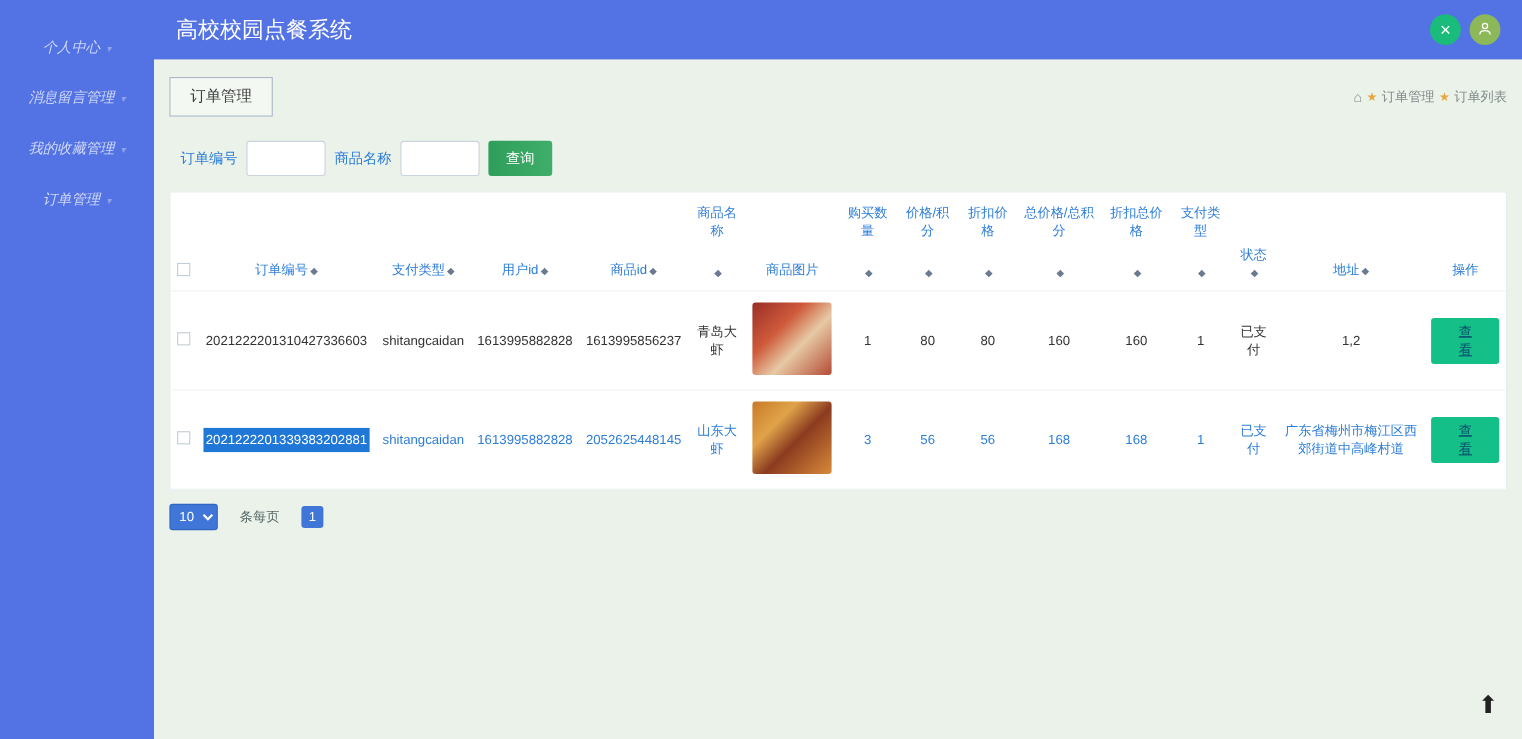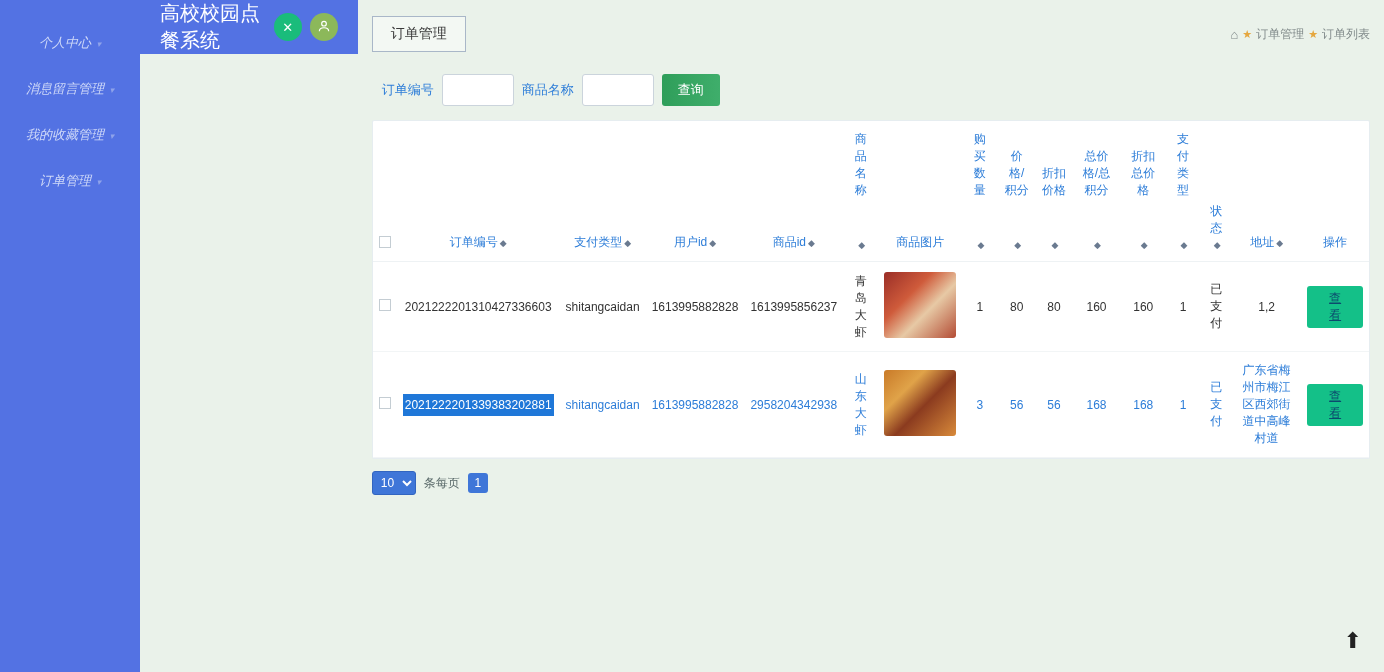--- a/index.html
+++ b/index.html
@@ -4,21 +4,21 @@
 <style>
 * { margin: 0; padding: 0; box-sizing: border-box; }
 body { font-family: "Microsoft YaHei", Arial, sans-serif; font-size: 13px; background: #eaf2ea; color: #333; }
 
 .layout { display: flex; min-height: 100vh; }
 
 .sidebar { width: 140px; background: #5372e3; color: #cfd9f8; padding-top: 20px; flex-shrink: 0; font-style: italic; }
 .sidebar-item { padding: 14px 10px; text-align: center; cursor: pointer; font-size: 13px; }
 .caret { display: inline-block; margin-left: 2px; font-size: 9px; color: #8fa3ea; vertical-align: middle; }
 
-.main { flex: 1; display: flex; flex-direction: row; }
+.main { flex: 1; display: flex; flex-direction: column; }
 
 .header { height: 54px; background: #5372e3; display: flex; align-items: center; padding: 0 20px; color: #fff; }
 .header-title { font-size: 20px; font-weight: 500; flex: 1; }
 .circ-btn { width: 28px; height: 28px; border-radius: 50%; display: inline-flex; align-items: center; justify-content: center; margin-left: 8px; cursor: pointer; font-size: 13px; color: #fff; }
 .circ-green { background: #1abc7b; }
 .circ-olive { background: #8cb85a; }
 
 .content { padding: 10px 14px; }
 
 .card-top { background: #eaf2ea; padding: 6px 0 0 0; }
@@ -40,21 +40,21 @@
 td { padding: 10px 6px; text-align: center; vertical-align: middle; border-bottom: 1px solid #f2f5f6; }
 td.nowrap { white-space: nowrap; }
 .row-sel td { color: #2d7dd8; }
 .sel-cell { background: #1f77d8; color: #fff !important; padding: 4px 2px; display: inline-block; }
 .chk { width: 12px; height: 12px; border: 1px solid #c4cdd3; display: inline-block; background: #fff; }
 .food-img { width: 72px; height: 66px; border-radius: 3px; display: inline-block; }
 .img1 { background: linear-gradient(135deg,#9a2e27 0%,#cf5b3b 35%,#e7c9a5 60%,#b34b34 100%); }
 .img2 { background: linear-gradient(135deg,#c97a28 0%,#e0a349 30%,#8b3b1f 55%,#d88a3a 100%); }
 .op-btn { background: #14c088; color: #0c4a6e; border: none; border-radius: 3px; padding: 4px 20px; font-size: 12px; cursor: pointer; text-decoration: underline; }
 
-.pager-row { display: flex; align-items: center; gap: 8px; margin-top: 12px; font-size: 12px; }
+.pager-row { display: flex; align-items: center; gap: 20px; margin-top: 12px; font-size: 12px; }
 .page-size { background: #3f76d8; color: #fff; border: 1px solid #3265c0; border-radius: 3px; height: 24px; font-size: 12px; padding: 0 4px; }
 .per-label { color: #5a6a6a; }
 .page-num { background: #3f76d8; color: #fff; border-radius: 3px; width: 20px; height: 20px; display: inline-flex; align-items: center; justify-content: center; }
 
 .to-top { position: fixed; right: 22px; bottom: 18px; font-size: 22px; cursor: pointer; color: #222; }
 
 .th-top-row th { border-bottom: none; padding-bottom: 2px; }
 .th-bot-row th { padding-top: 2px; }
 </style>
 </head>
@@ -175,21 +175,21 @@
               <td>1</td>
               <td>已支付</td>
               <td>1,2</td>
               <td><button class="op-btn">查看</button></td>
             </tr>
             <tr class="row-sel">
               <td><span class="chk"></span></td>
               <td class="nowrap"><span class="sel-cell">2021222201339383202881</span></td>
               <td>shitangcaidan</td>
               <td>1613995882828</td>
-              <td>2958204342938</td>
+              <td>2052625448145</td>
               <td>山东大虾</td>
               <td><span class="food-img img2"></span></td>
               <td>3</td>
               <td>56</td>
               <td>56</td>
               <td>168</td>
               <td>168</td>
               <td>1</td>
               <td>已支付</td>
               <td style="max-width:160px">广东省梅州市梅江区西郊街道中高峰村道</td>

